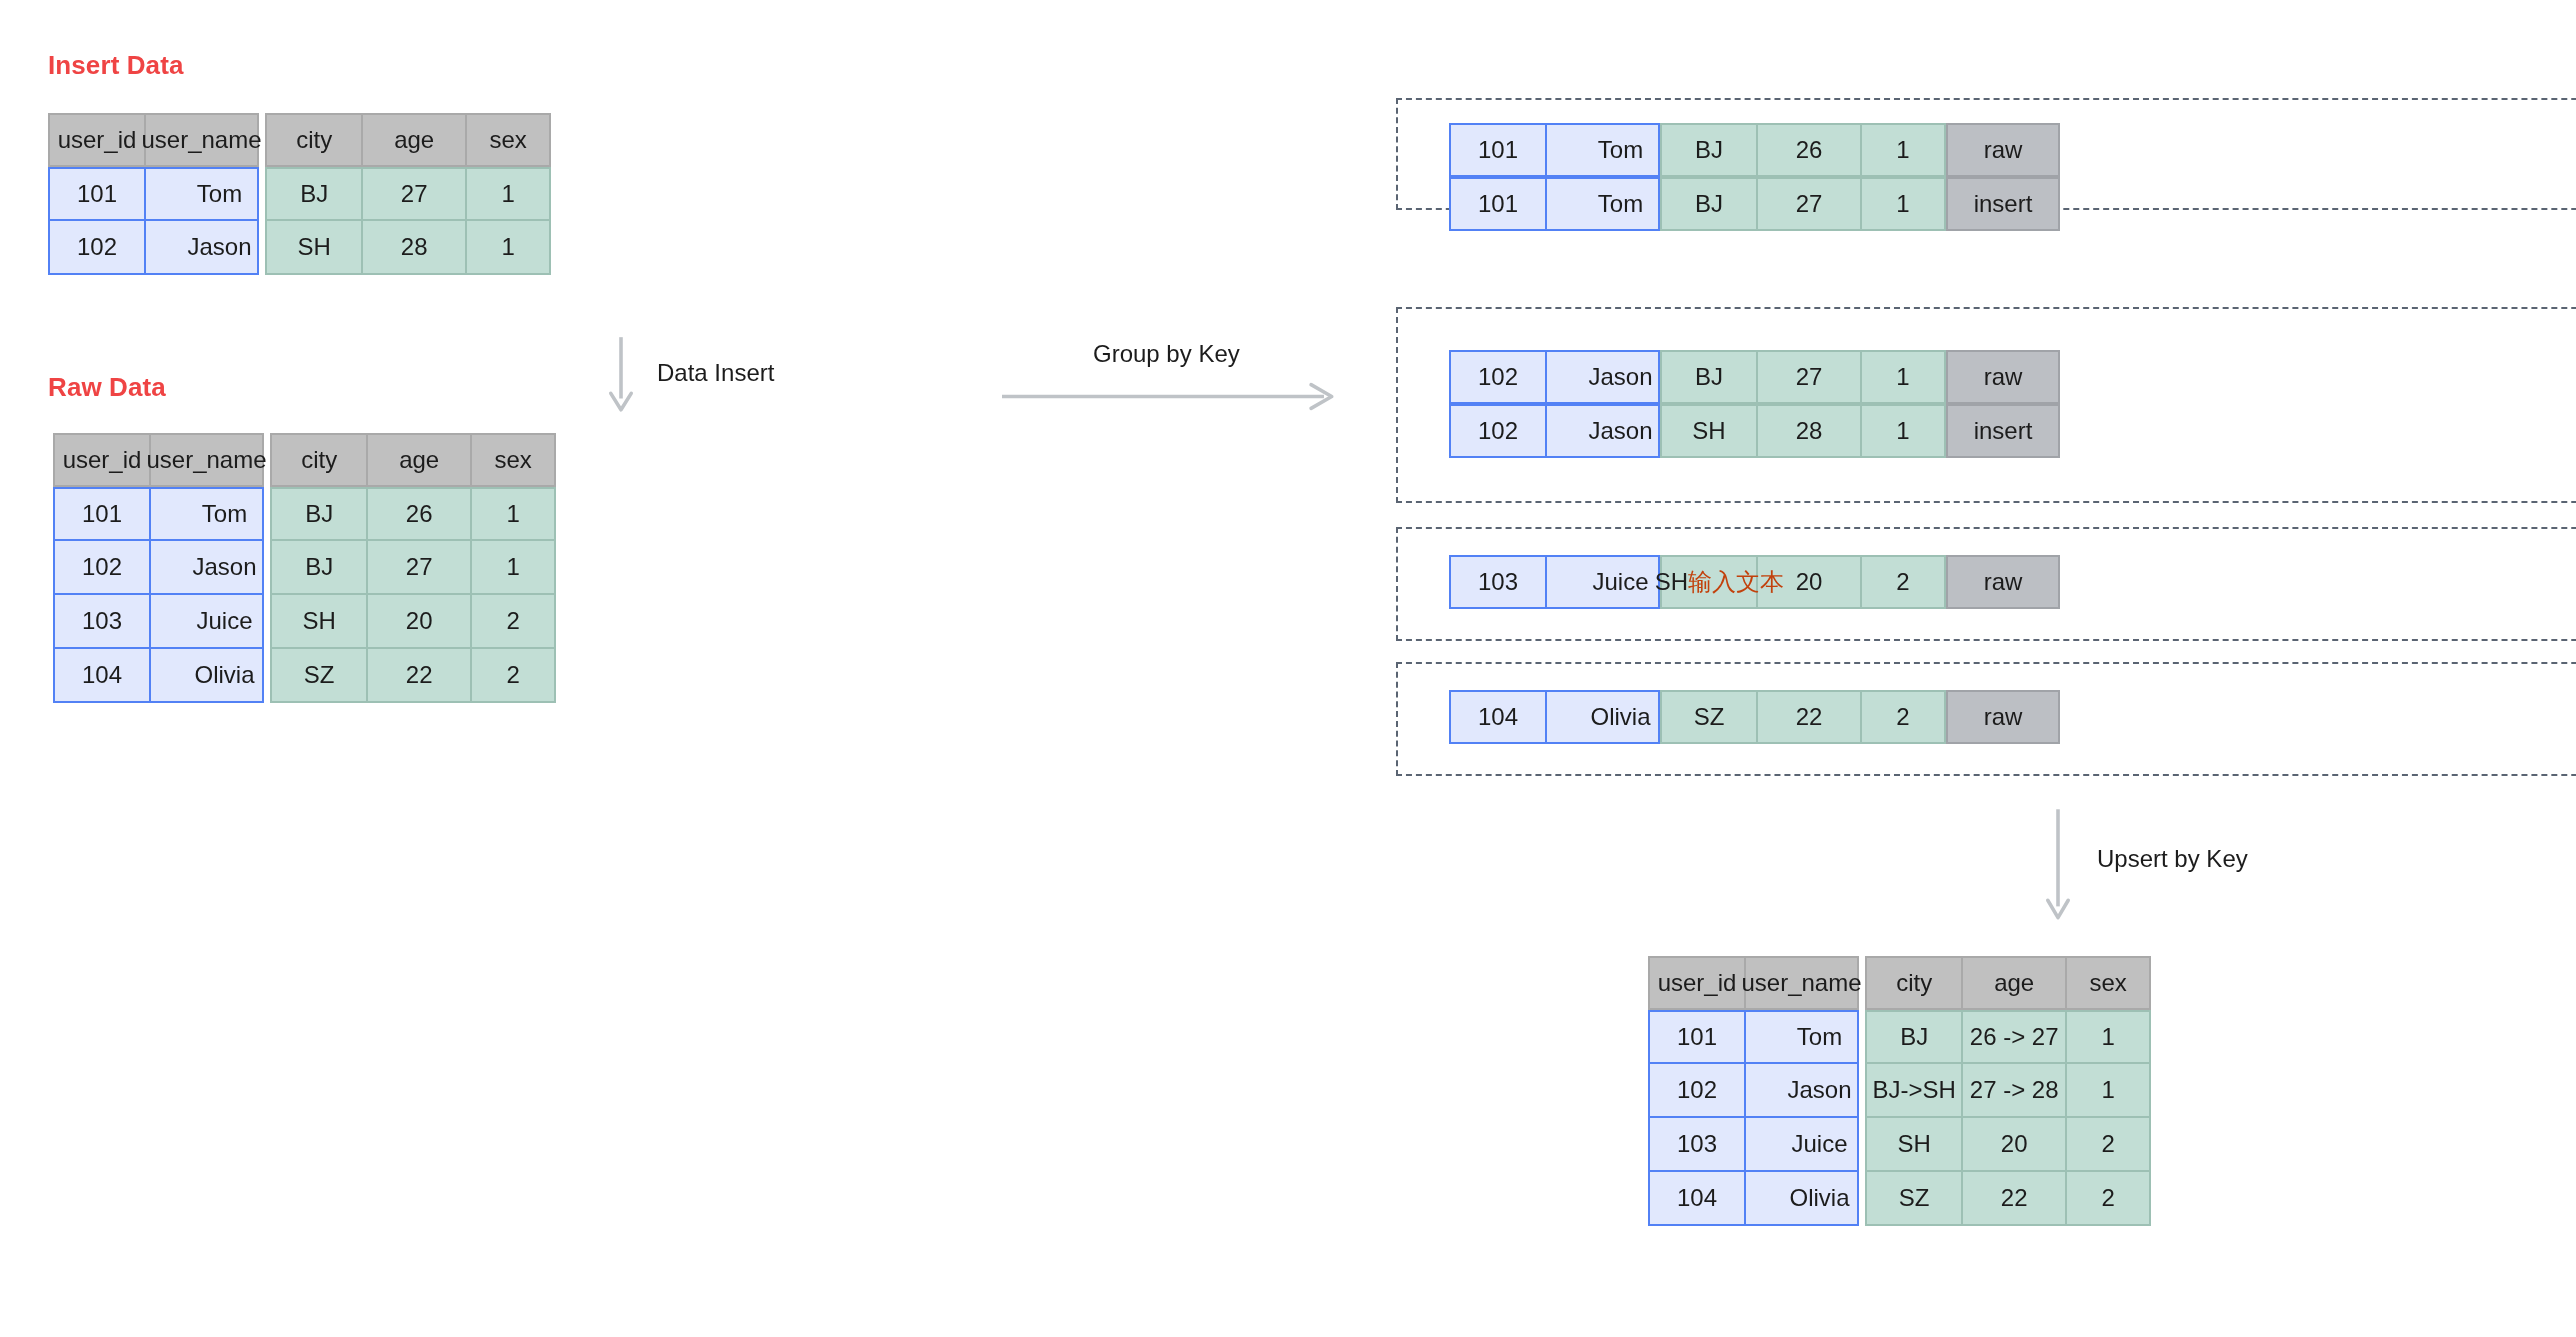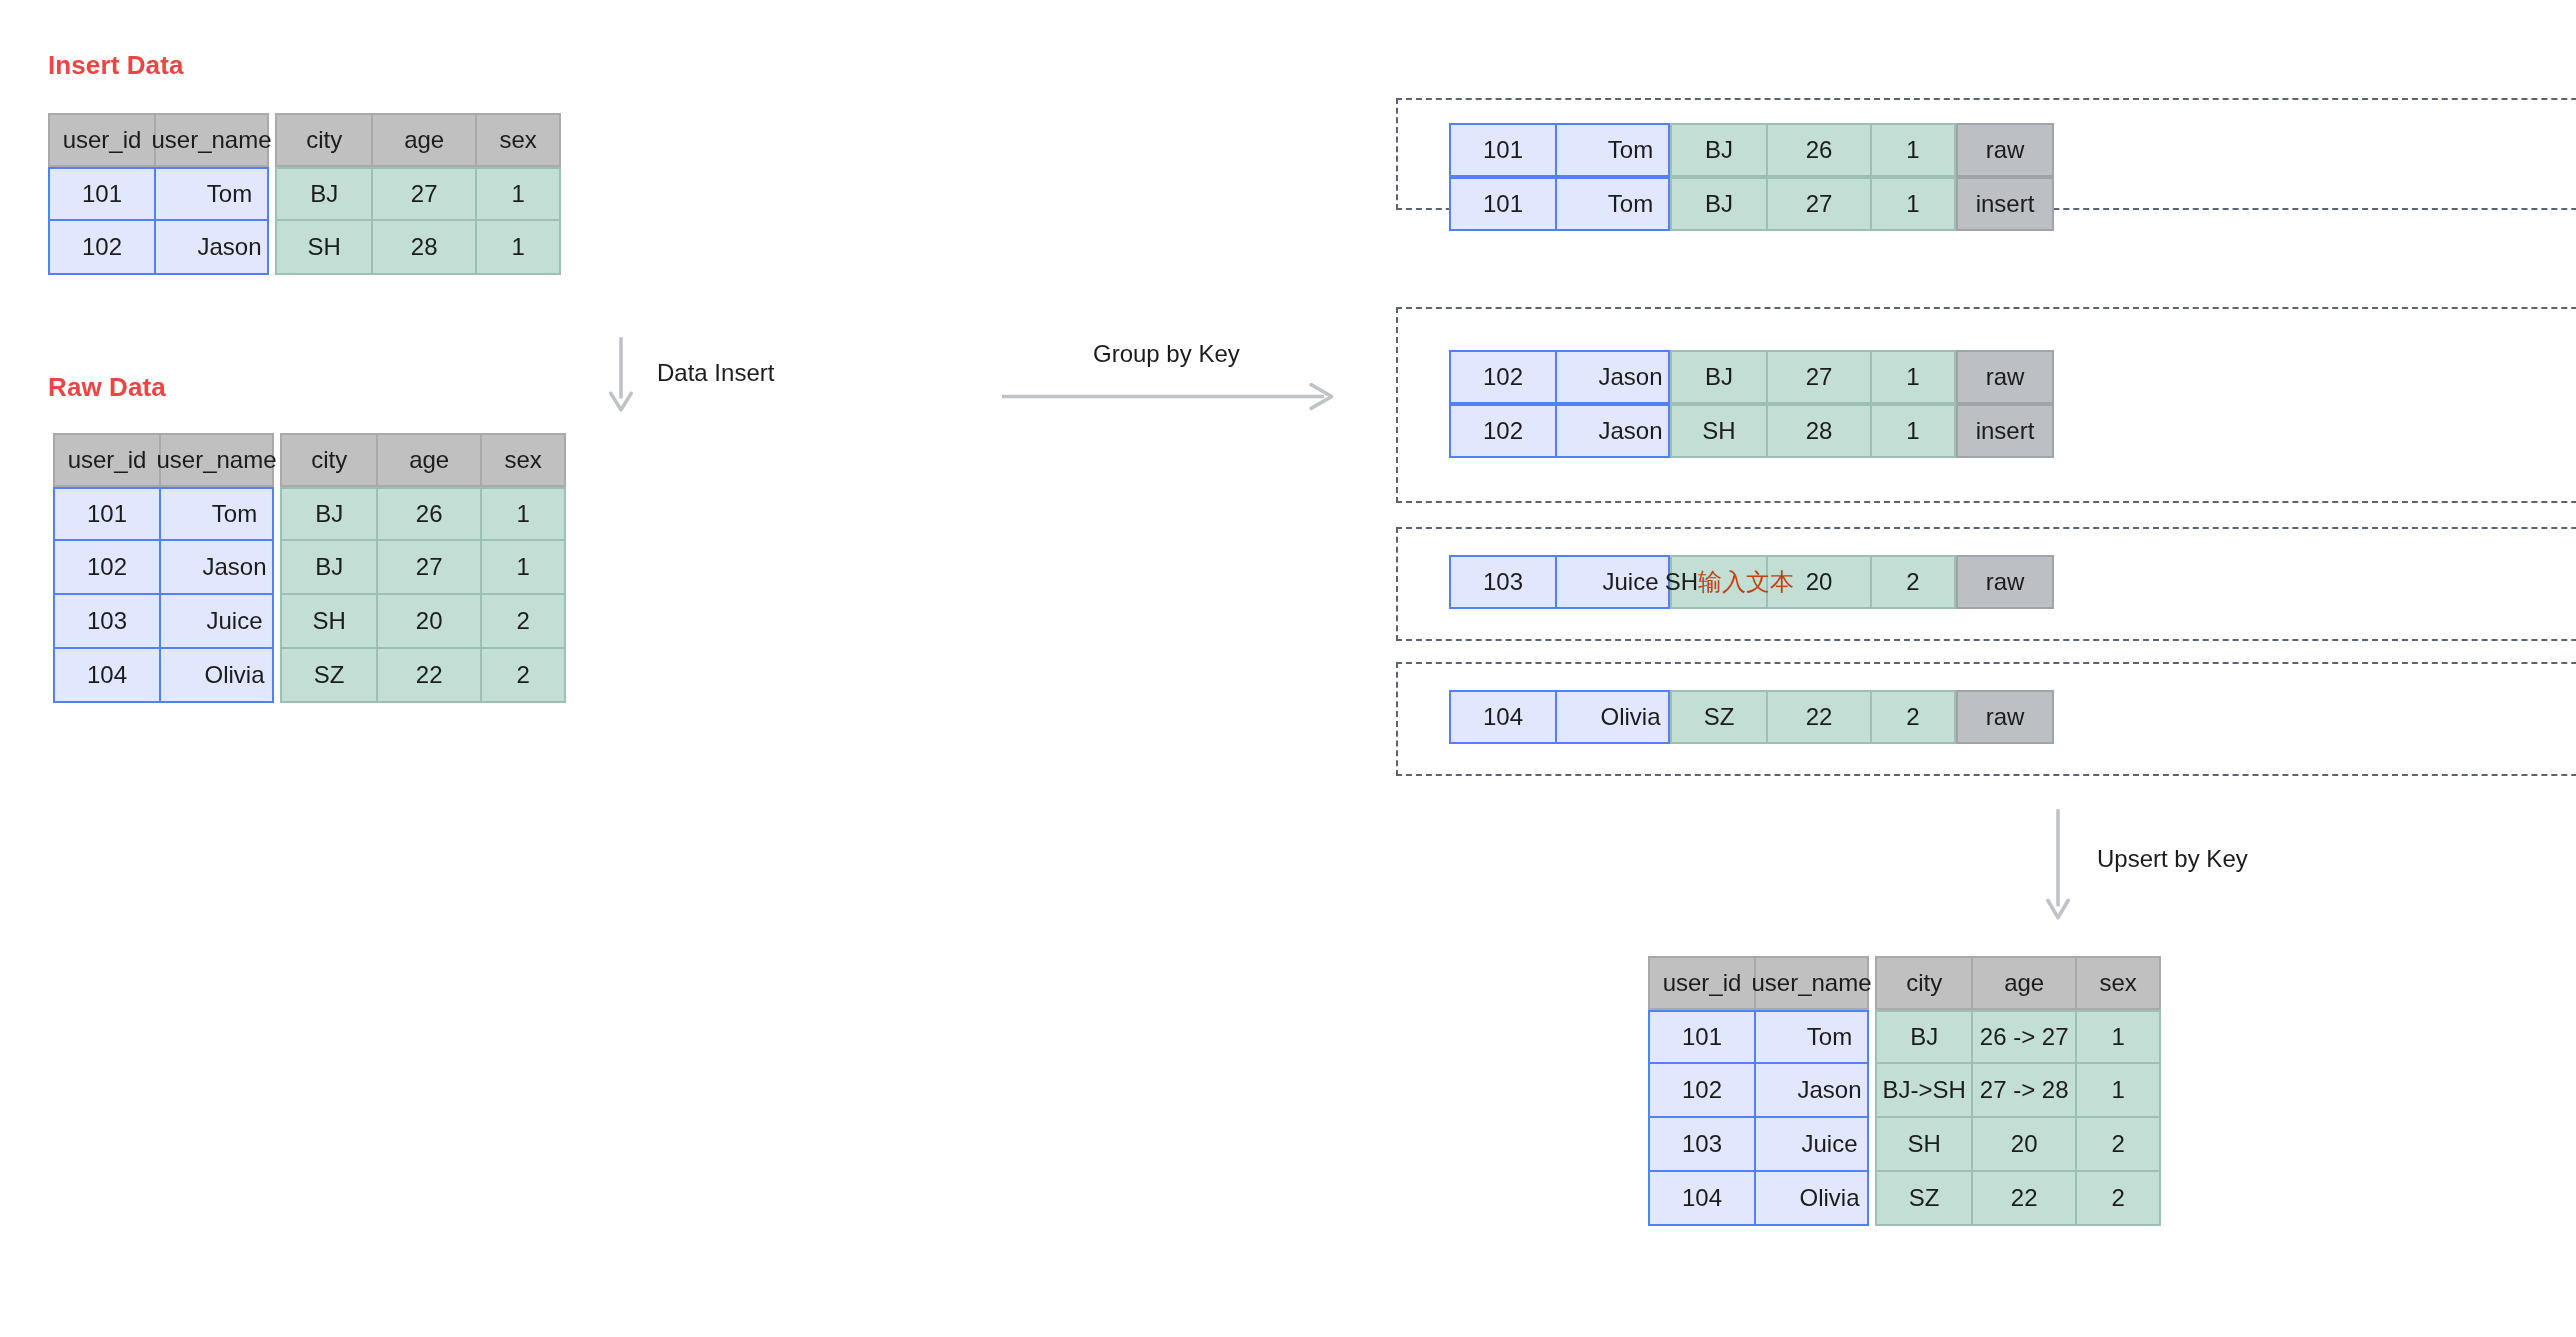--- a/index.html
+++ b/index.html
@@ -66,26 +66,26 @@
   .vrow + .vrow .vc{border-top-width:0;}
 
   
   .sc{
     background:#bcbfc4;
     border:2.1px solid #a0a3a8;
     height:54px;
   }
 
   
-  .w-uid{width:108px;}
+  .w-uid{width:98px;}
   .w-uname{width:113px;}
   .w-city{width:98px;}
   .w-age{width:104px;}
   .w-sex{width:84px;}
-  .w-flag{width:98px;}
+  .w-flag{width:114px;}
 
   
   .gapcol{width:6.2px;}
 
   
   .arrow-label{
     position:absolute;
     font-size:24px;
     color:#1c1c1c;
     white-space:nowrap;

